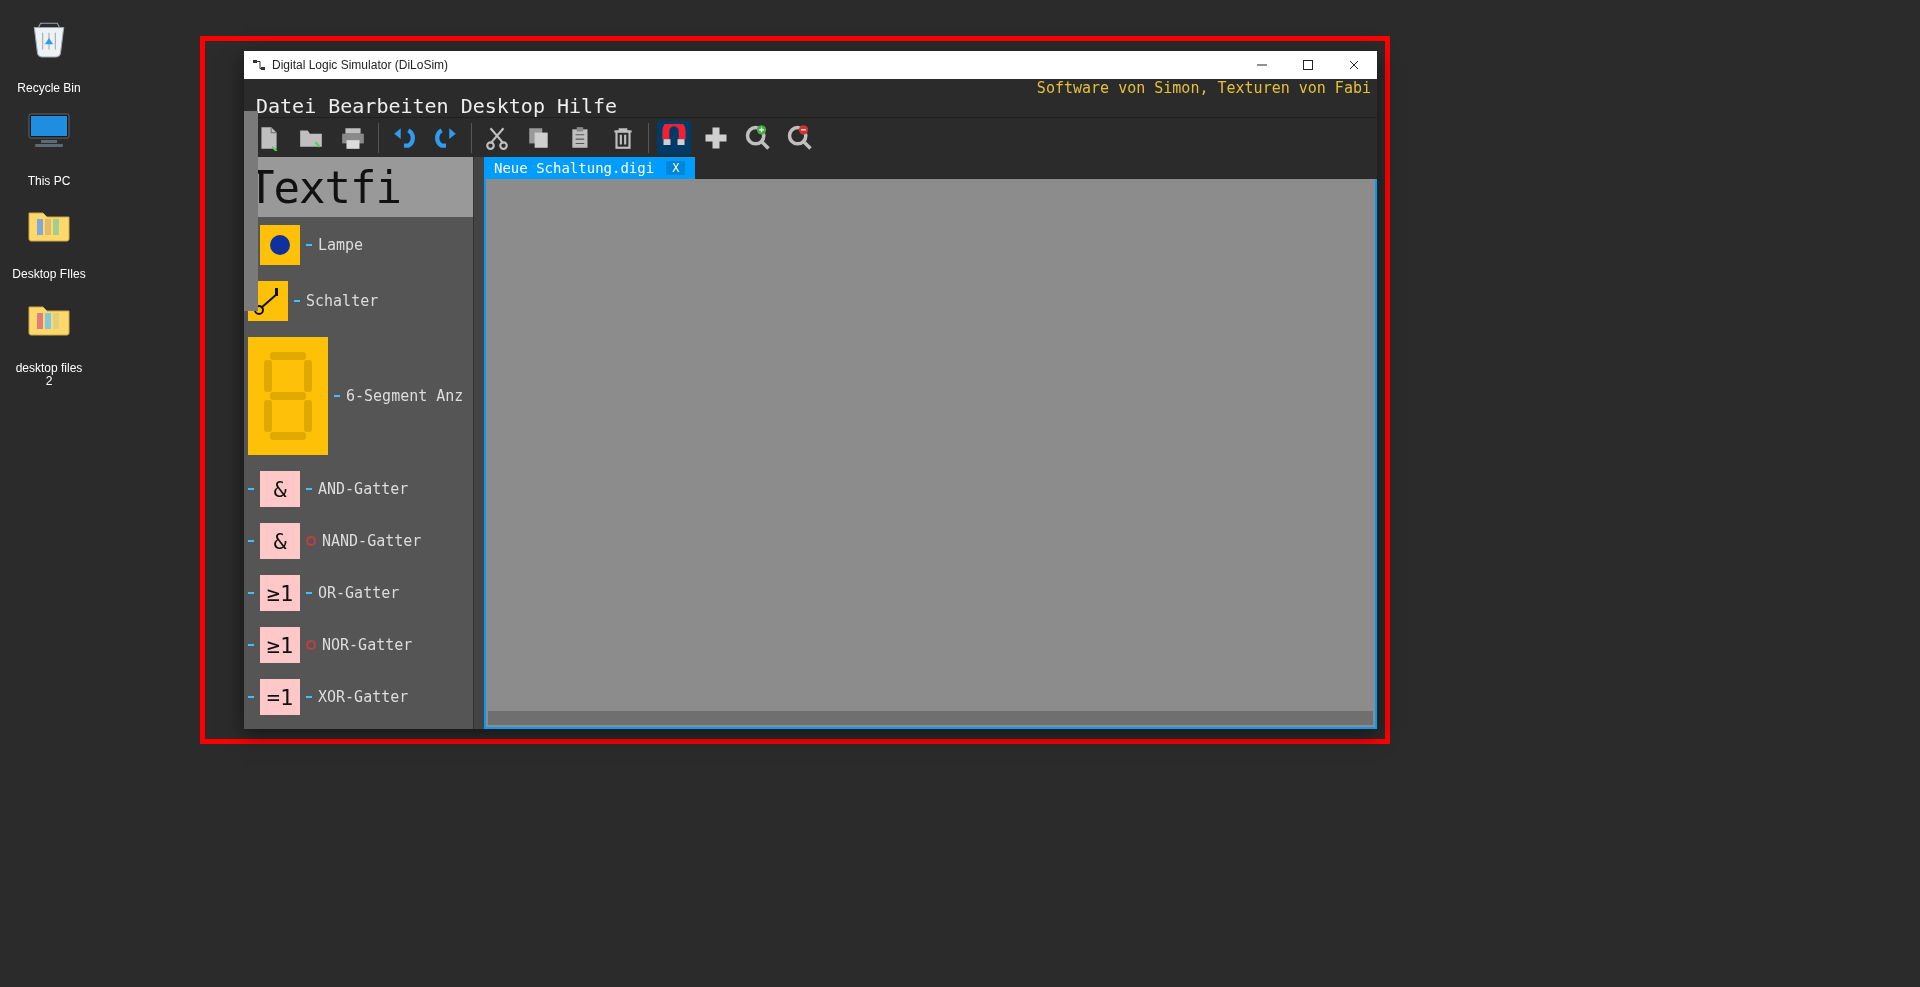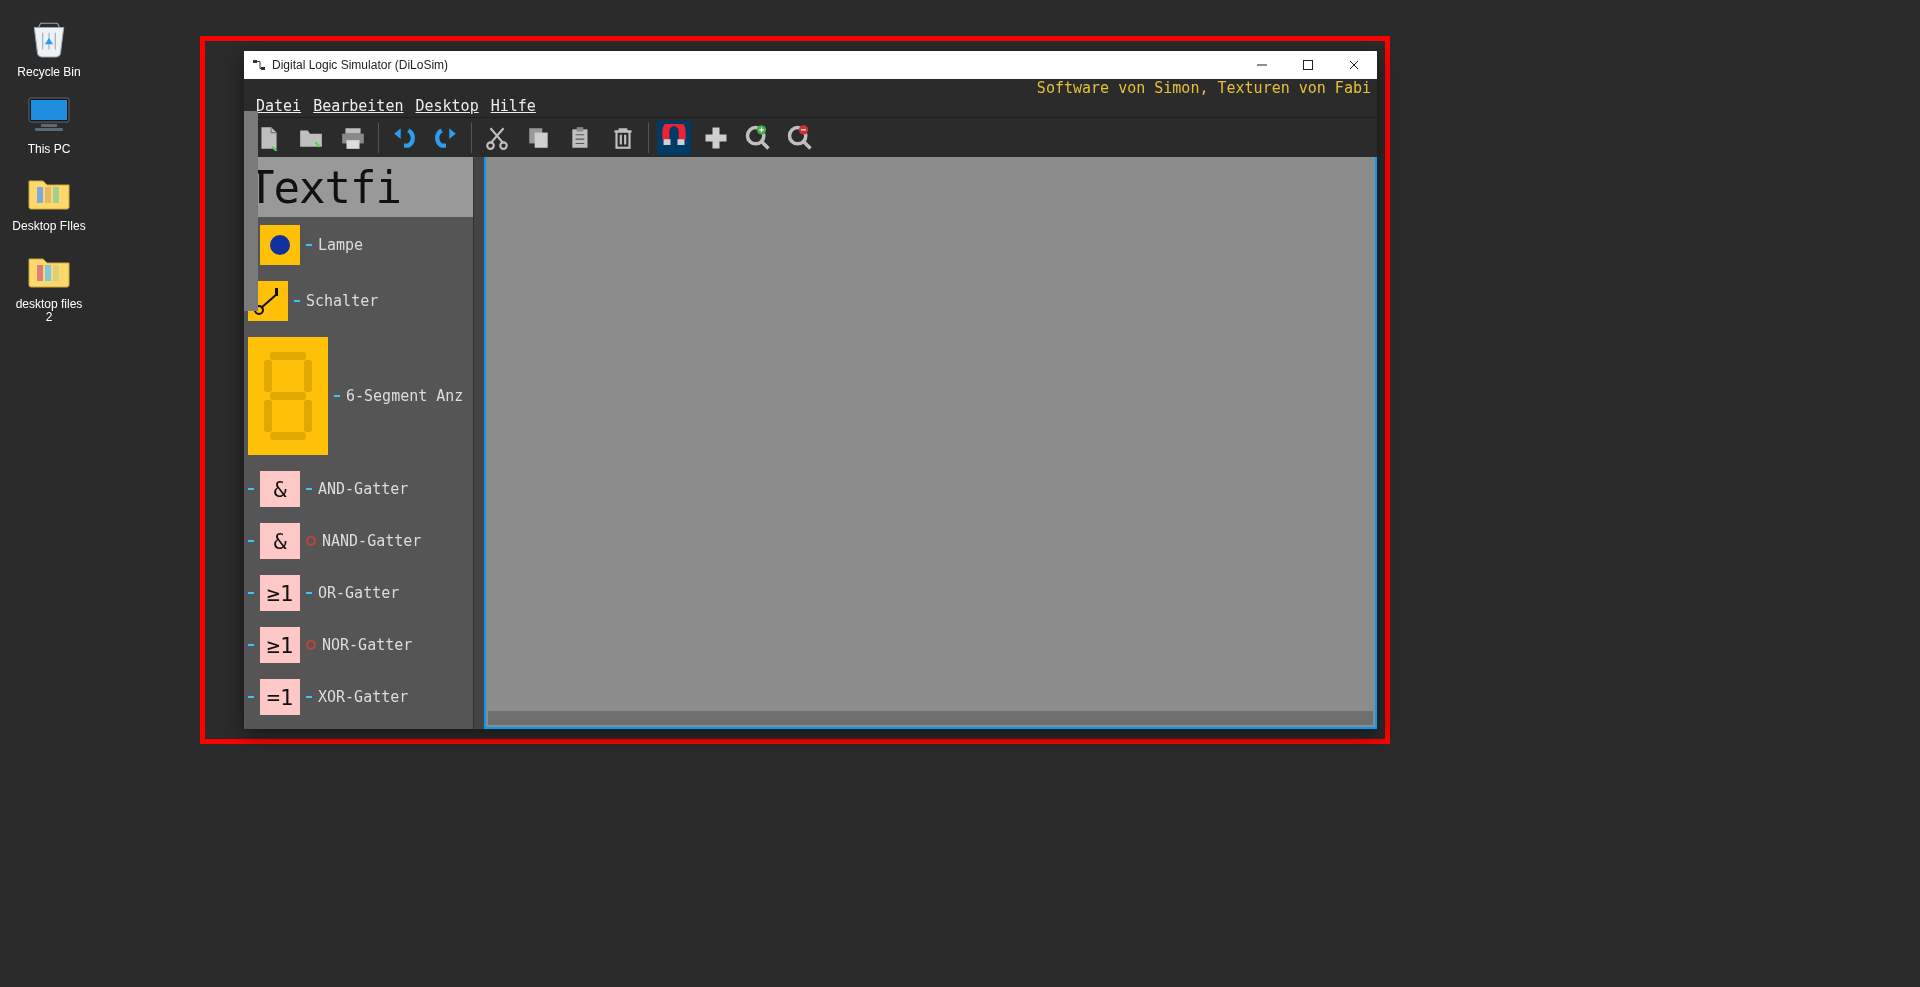--- a/index.html
+++ b/index.html
@@ -6,21 +6,21 @@
 body {
   width:1920px; height:987px;
   background:#2b2b2b;
   font-family:"Segoe UI",Tahoma,sans-serif;
   font-size:13px;
   position:relative;
   overflow:hidden;
 }
 
 .desktop-icons { position:absolute; top:8px; left:4px; width:100px; }
-.di { width:90px; display:flex; flex-direction:column; align-items:center; gap:4px; padding:6px 0; color:#fff; font-size:12px; text-align:center; cursor:pointer; }
+.di { width:90px; display:flex; flex-direction:column; align-items:center; gap:20px; padding:6px 0; color:#fff; font-size:12px; text-align:center; cursor:pointer; }
 .di .glyph { width:48px; height:48px; display:flex; align-items:center; justify-content:center; }
 .di span { white-space:pre-line; line-height:1.1; }
 .bin-svg { width:42px; height:42px; }
 .pc-svg { width:44px; height:38px; }
 .folder-svg { width:44px; height:38px; }
 
 
 .red-frame {
   position:absolute; left:200px; top:36px; width:1190px; height:708px;
   border:5px solid #ff0000; background:transparent;
@@ -42,21 +42,21 @@
 .titlebar .t-ctrls{ display:flex; }
 .t-btn{ width:46px; height:28px; display:flex; align-items:center; justify-content:center; cursor:pointer; }
 
 .credits-bar{
   height:16px; background:#2b2b2b; color:#e4c13a; font-family:"Consolas",monospace;
   font-size:15px; text-align:right; padding-right:6px; overflow:hidden; white-space:nowrap;
 }
 
 .menubar{
   height:22px; background:#2b2b2b; color:#eee; font-family:"Consolas",monospace;
-  font-size:15px; display:flex; align-items:center; padding-left:6px; gap:0;text-decoration:underline;
+  font-size:20px; display:flex; align-items:center; padding-left:6px; gap:0;
 }
 .menubar .mitem{ padding:0 6px; cursor:pointer; }
 
 .toolbar{
   height:40px; background:#2b2b2b; display:flex; align-items:center; gap:8px;
   padding-left:8px; border-top:1px solid #1f1f1f;
 }
 .tb-btn{
   width:34px; height:34px; display:flex; align-items:center; justify-content:center;
   cursor:pointer; border-radius:2px;
@@ -395,20 +395,26 @@
               <span>XOR-Gatter</span>
             </div>
           </div>
       </div>
 
       <div class="splitter">
         <div class="vscroll-ind"></div>
       </div>
 
       <div class="main">
+        <div class="tabbar">
+          <div class="tab">
+            <span>Neue Schaltung.digi</span>
+            <span class="tclose">X</span>
+          </div>
+        </div>
         <div class="canvas-wrap">
           <div class="canvas"></div>
           <div class="canvas-scroll-h"></div>
         </div>
       </div>
     </div>
 
   </div>
 </div>
 

